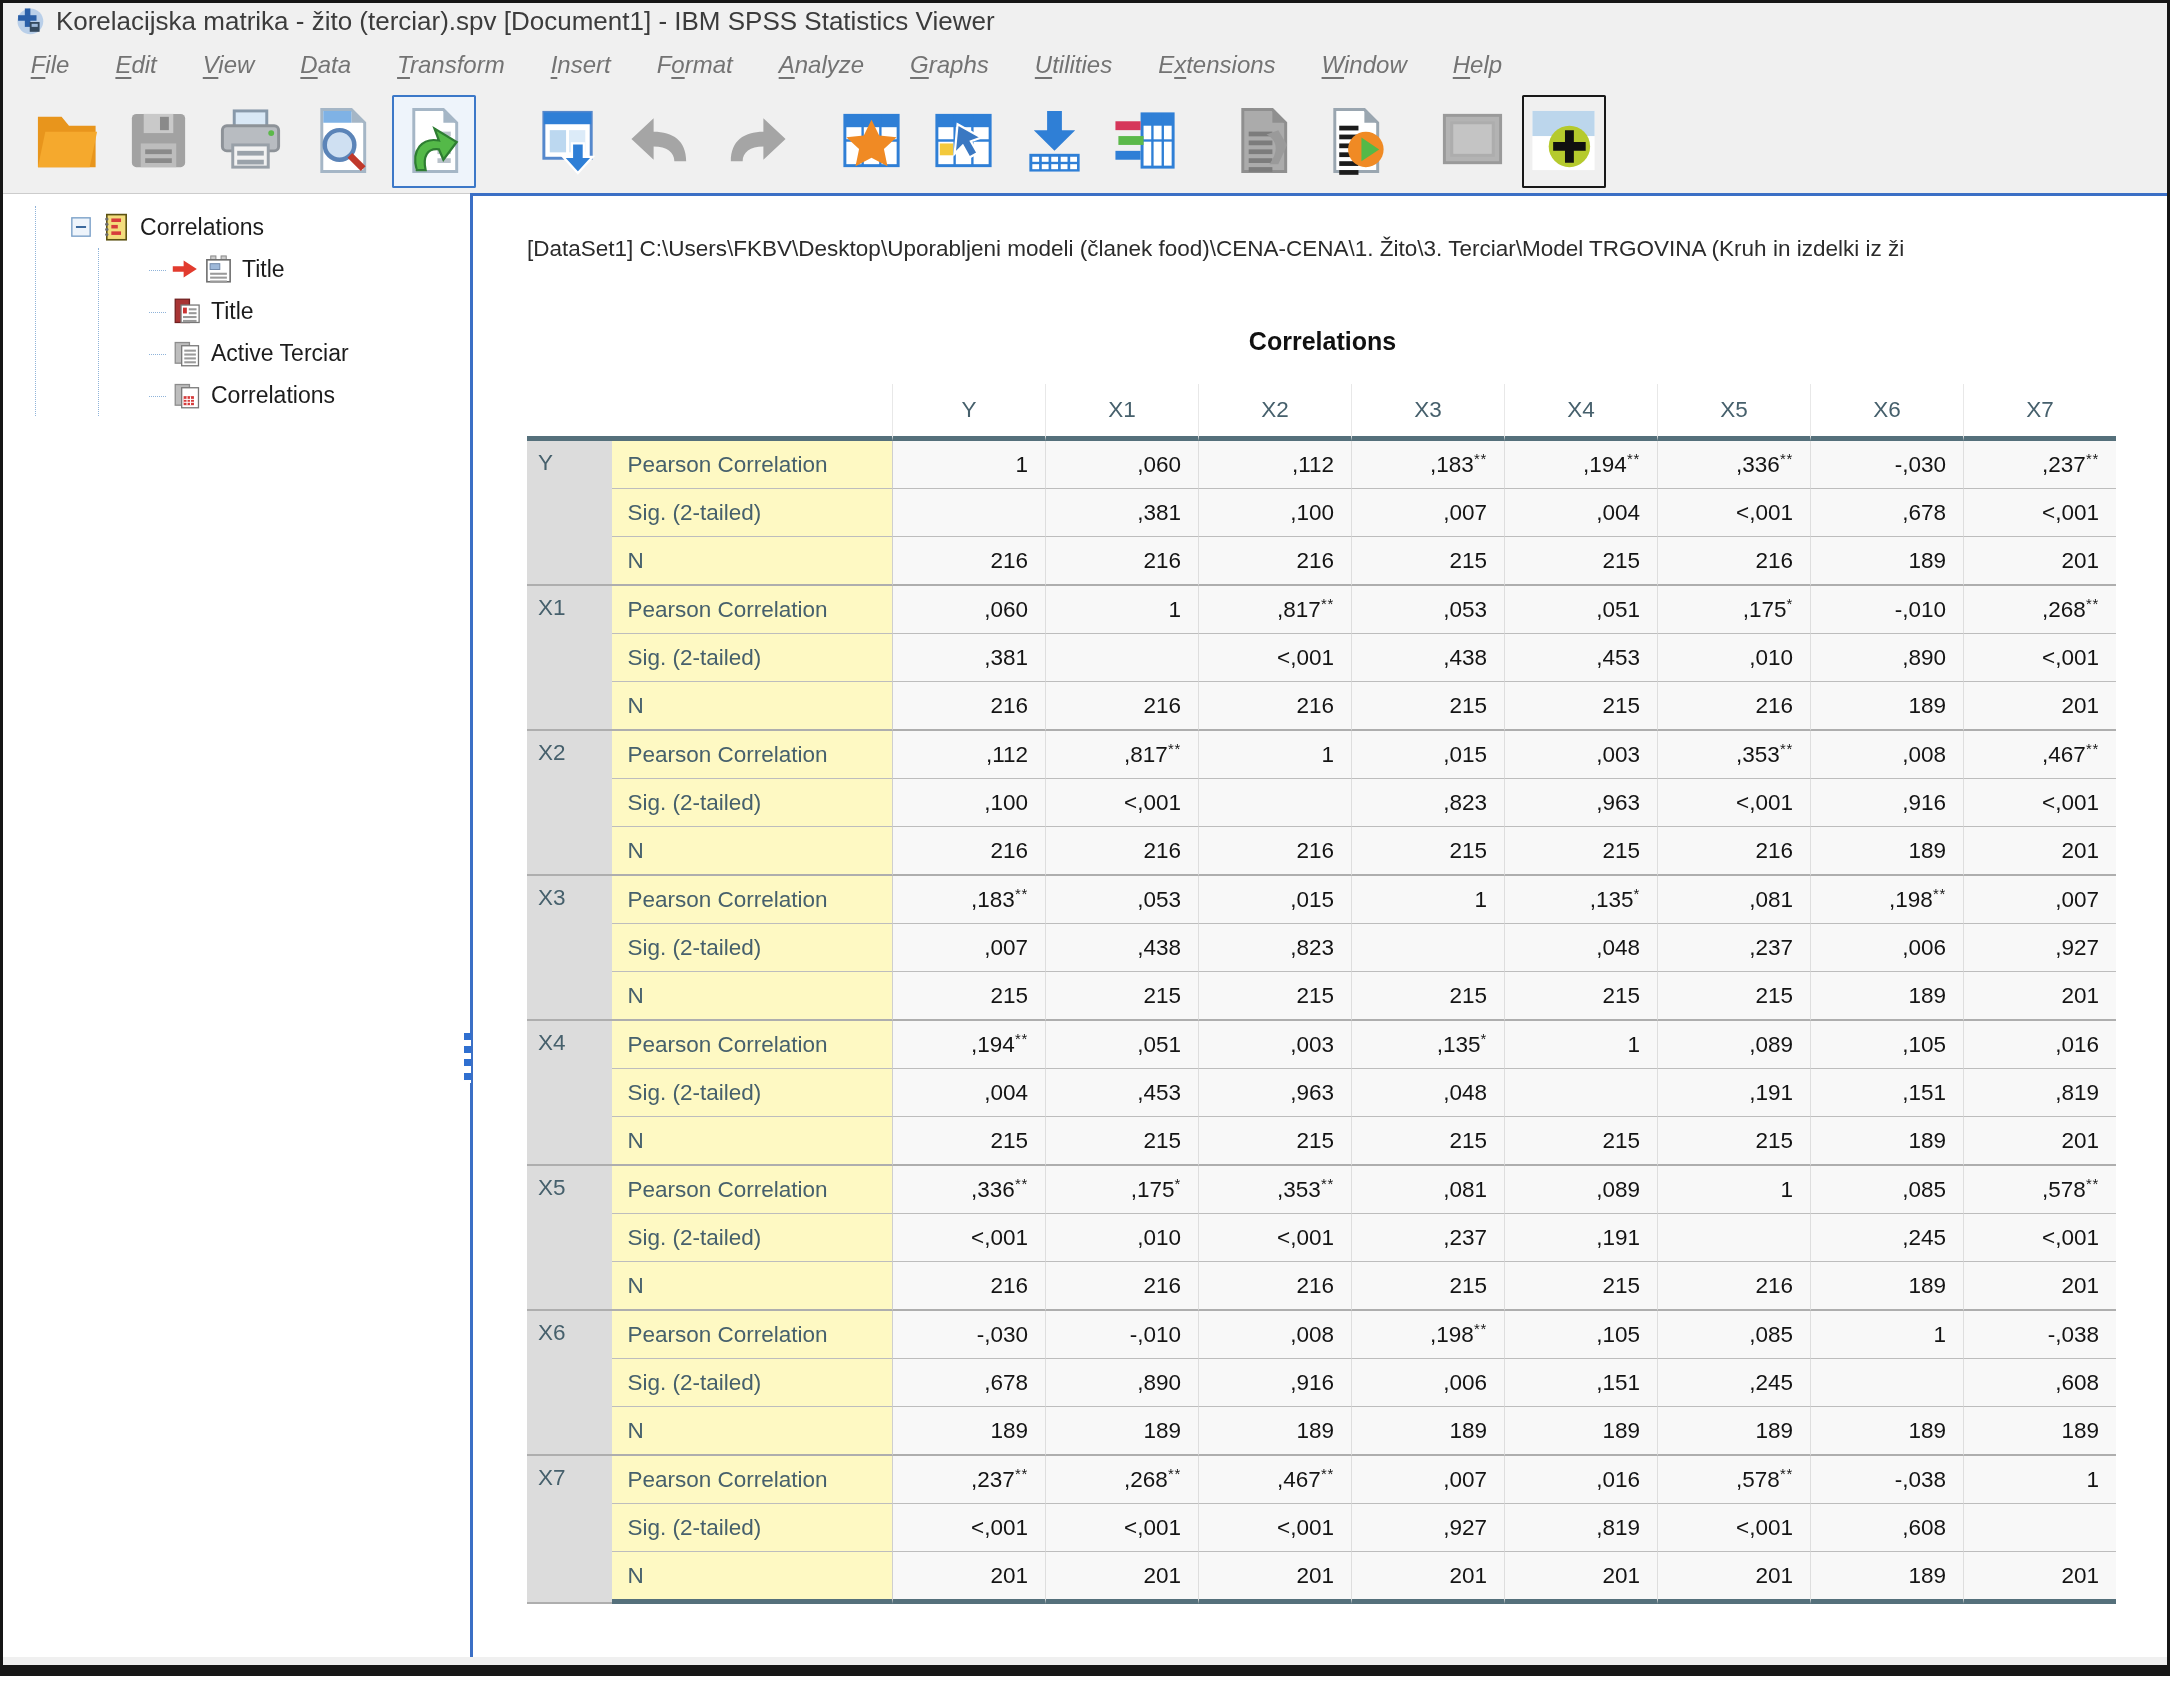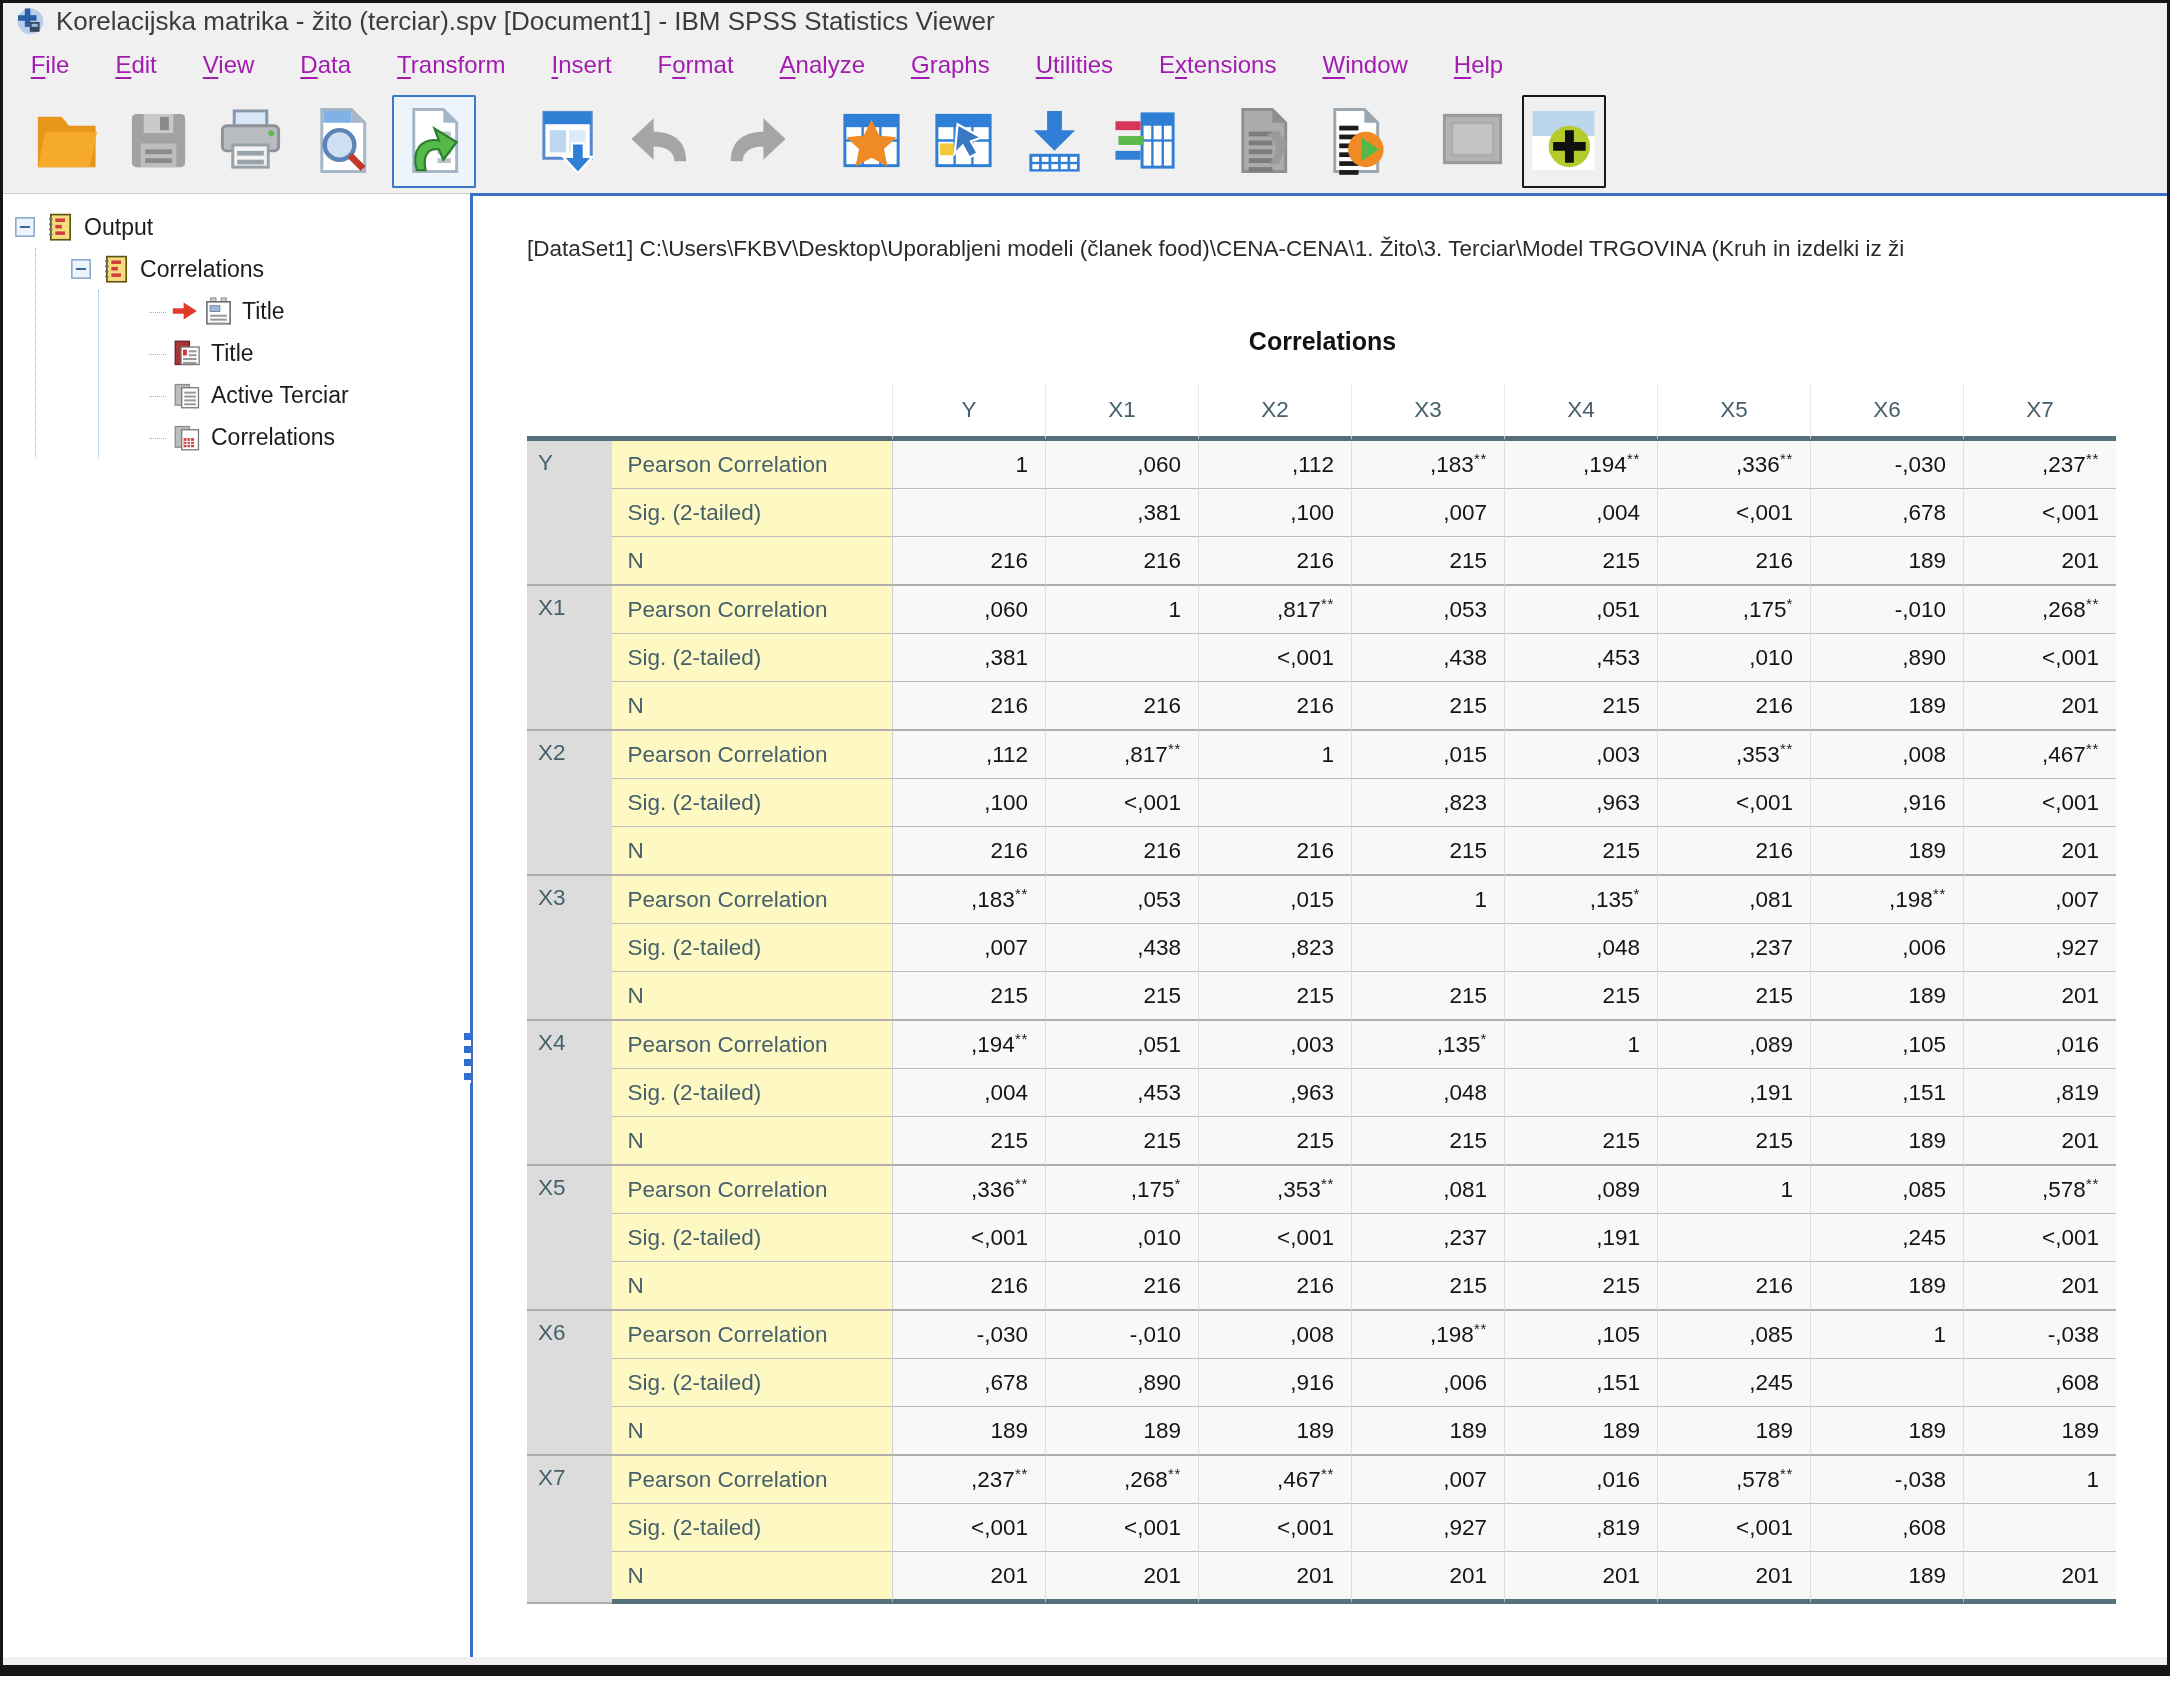--- a/index.html
+++ b/index.html
@@ -5,21 +5,21 @@
   html,body{margin:0;padding:0;background:#ffffff;font-family:"Liberation Sans",sans-serif;}
   body{width:2183px;height:1689px;position:relative;overflow:hidden;}
   .window{position:absolute;left:0;top:0;width:2164px;height:1662px;border:3.9px solid #161616;
     border-bottom-width:11px;background:#f0f0f0;box-sizing:content-box;}
   
   .title-bar{height:36px;display:flex;align-items:center;gap:11px;padding-left:12.4px;background:#f0f0f0;}
   .title-bar .app-icon{width:29.5px;height:29.5px;flex:0 0 auto;}
   .title-text{font-size:26px;color:#3c3c3c;white-space:nowrap;}
   
   .menu-bar{height:51px;display:flex;align-items:center;padding-left:4.7px;background:#f0f0f0;}
-  .menu-item{font-size:24px;color:#a21caf;padding:6.2px 23px;cursor:default;white-space:nowrap;}
+  .menu-item{font-size:24px;color:#737373;padding:6.2px 23px;cursor:default;white-space:nowrap;font-style:italic;}
   .menu-item u{text-underline-offset:3.9px;}
   
   .toolbar{height:103px;display:flex;align-items:center;padding-left:22px;background:#f0f0f0;}
   .tb-btn{width:84px;height:93px;display:flex;align-items:center;justify-content:center;
     box-sizing:border-box;margin-right:7.8px;border:2.3px solid transparent;border-radius:1.6px;}
   .tb-btn svg{width:71px;height:71px;}
   .tb-btn.selected{border-color:#3c78c8;background:#eef4fb;}
   .tb-btn.framed{border-color:#181818;}
   .tb-gap-lg{margin-left:45px;}
   .tb-gap-md{margin-left:25px;}
@@ -255,37 +255,20 @@
             <rect x="3" y="4" width="42" height="17" fill="#bcd6ec"></rect>
             <circle cx="28" cy="28" r="14" fill="#b5ca2d"></circle>
             <path d="M25 17h6v8h8v6h-8v8h-6v-8h-8v-6h8z" fill="#101010"></path>
           </svg></span>
       </div>
   </div>
 
   <div class="main">
     <div class="tree-pane" id="tree-pane">
         <div class="lvl0">
-          <div class="tree-row">
-            <span class="expander"><svg viewBox="0 0 48 48">
-                <rect x="4" y="4" width="40" height="40" fill="#eef4fb" stroke="#7aa0c8" stroke-width="3"></rect>
-                <line x1="13" y1="24" x2="35" y2="24" stroke="#2b5c94" stroke-width="4"></line>
-              </svg></span>
-            <span class="node-icon"><svg viewBox="0 0 48 48">
-                <rect x="9" y="4" width="30" height="39" fill="#f3dd7d" stroke="#5c5212" stroke-width="2.5"></rect>
-                <circle cx="9" cy="11" r="2.6" fill="#6b6b6b"></circle>
-                <circle cx="9" cy="19" r="2.6" fill="#6b6b6b"></circle>
-                <circle cx="9" cy="27" r="2.6" fill="#6b6b6b"></circle>
-                <circle cx="9" cy="35" r="2.6" fill="#6b6b6b"></circle>
-                <rect x="16" y="10" width="15" height="5.5" fill="#d63c3c"></rect>
-                <rect x="16" y="20" width="10" height="5.5" fill="#d63c3c"></rect>
-                <rect x="16" y="30" width="15" height="5.5" fill="#d63c3c"></rect>
-              </svg></span>
-            <span class="tree-label">Output</span>
-          </div>
           <div class="tree-kids k1">
             <div class="tree-row">
               <span class="expander"><svg viewBox="0 0 48 48">
                   <rect x="4" y="4" width="40" height="40" fill="#eef4fb" stroke="#7aa0c8" stroke-width="3"></rect>
                   <line x1="13" y1="24" x2="35" y2="24" stroke="#2b5c94" stroke-width="4"></line>
                 </svg></span>
               <span class="node-icon"><svg viewBox="0 0 48 48">
                   <rect x="9" y="4" width="30" height="39" fill="#f3dd7d" stroke="#5c5212" stroke-width="2.5"></rect>
                   <circle cx="9" cy="11" r="2.6" fill="#6b6b6b"></circle>
                   <circle cx="9" cy="19" r="2.6" fill="#6b6b6b"></circle>

